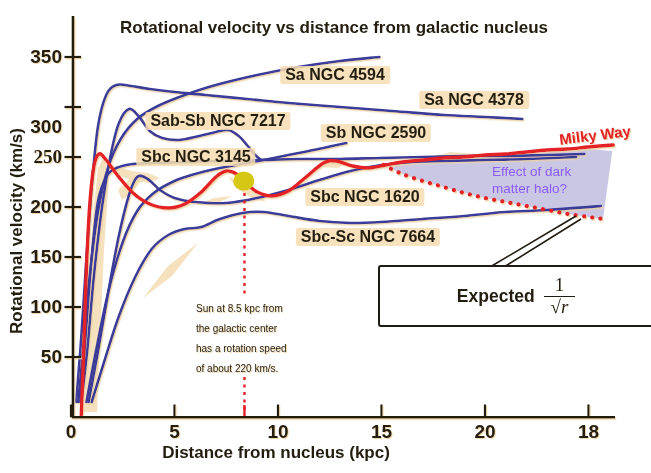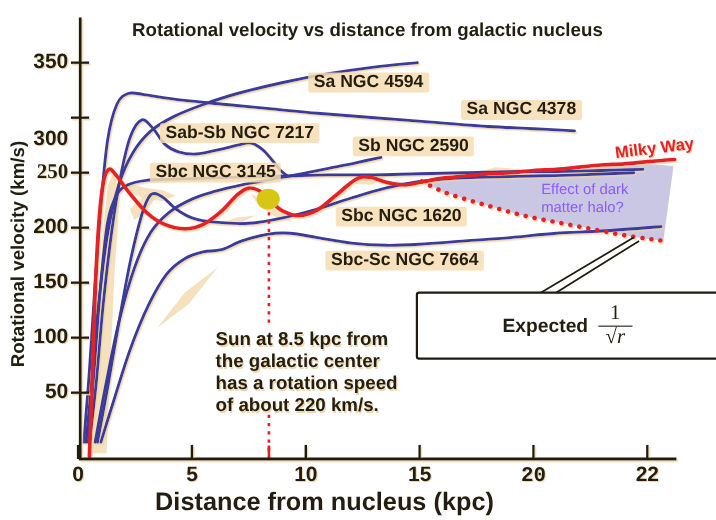--- a/index.html
+++ b/index.html
@@ -4,29 +4,29 @@
 <style>
   html,body{margin:0;padding:0;background:#ffffff;}
   .figure{position:relative;width:651px;height:473px;background:#ffffff;overflow:hidden;
           font-family:"Liberation Sans",sans-serif;color:#241e10;}
   .figure *{box-sizing:border-box;}
   svg#chart{position:absolute;left:0;top:0;width:651px;height:473px;}
   .title{position:absolute;left:334px;top:18px;transform:translateX(-50%);white-space:nowrap;
          font-size:17px;font-weight:bold;}
   .ylab{position:absolute;left:-93px;top:221px;width:220px;text-align:center;
         transform:rotate(-90deg);font-size:17px;font-weight:bold;}
-  .xlab{position:absolute;left:295px;top:443px;transform:translateX(-50%);white-space:nowrap;
-        font-size:23px;font-weight:bold;}
+  .xlab{position:absolute;left:276px;top:443px;transform:translateX(-50%);white-space:nowrap;
+        font-size:17px;font-weight:bold;}
   .curve-label{position:absolute;transform:translate(-50%,-50%);white-space:nowrap;
         font-size:16px;font-weight:bold;background:rgba(246,221,178,0.85);padding:0 5px;border-radius:2px;}
   .xtick{position:absolute;transform:translateX(-50%);font-size:19px;font-weight:bold;
         text-shadow:1px 1px 0 #f0d8ac;}
   .ytick{position:absolute;transform:translate(-100%,-50%);font-size:19px;font-weight:bold;
         text-shadow:1px 1px 0 #f0d8ac;}
-  .sun-note{position:absolute;left:196px;top:299px;font-size:17px;font-weight:bold;
+  .sun-note{position:absolute;left:196px;top:299px;font-size:10px;font-weight:normal;
         line-height:20px;white-space:pre-line;text-shadow:1px 1px 0 #f0d8ac;}
   .dm-note{position:absolute;left:492px;top:164px;font-size:13.5px;line-height:16.5px;
         white-space:pre-line;color:#8b5cf6;}
   .mw-label{position:absolute;left:595px;top:135px;transform:translate(-50%,-50%) rotate(-7deg);
         white-space:nowrap;font-size:15px;font-weight:bold;color:#e42127;text-shadow:1px 1px 0 #f0d8ac;}
   .exp-box{position:absolute;left:378px;top:265px;width:276px;height:62px;background:#ffffff;
         border:2px solid #1f1a12;border-radius:3px;display:flex;align-items:center;
         justify-content:center;gap:9px;font-size:17.5px;font-weight:600;z-index:5;}
   .frac{display:inline-flex;flex-direction:column;align-items:center;
         font-family:"Liberation Serif",serif;font-weight:normal;font-size:19px;line-height:1.05;}
@@ -96,22 +96,22 @@
       <div class="curve-label" style="left: 474px; top: 100px;">Sa NGC 4378</div>
       <div class="curve-label" style="left: 218px; top: 121px;">Sab-Sb NGC 7217</div>
       <div class="curve-label" style="left: 196px; top: 157px;">Sbc NGC 3145</div>
       <div class="curve-label" style="left: 376px; top: 133px;">Sb NGC 2590</div>
       <div class="curve-label" style="left: 365px; top: 197px;">Sbc NGC 1620</div>
       <div class="curve-label" style="left: 368px; top: 237px;">Sbc-Sc NGC 7664</div>
       <div class="xtick" style="left: 71px; top: 421px;">0</div>
       <div class="xtick" style="left: 174.5px; top: 421px;">5</div>
       <div class="xtick" style="left: 278px; top: 421px;">10</div>
       <div class="xtick" style="left: 381.5px; top: 421px;">15</div>
-      <div class="xtick" style="left: 485px; top: 421px; font-family: Liberation Mono, monospace;">20</div>
-      <div class="xtick" style="left: 588.5px; top: 421px;">22</div>
+      <div class="xtick" style="left: 485px; top: 421px;">20</div>
+      <div class="xtick" style="left: 588.5px; top: 421px;">18</div>
       <div class="ytick" style="left: 62px; top: 357px;">50</div>
       <div class="ytick" style="left: 62px; top: 307px;">100</div>
       <div class="ytick" style="left: 62px; top: 257px;">150</div>
       <div class="ytick" style="left: 62px; top: 207px;">200</div>
       <div class="ytick" style="left: 62px; top: 157px; font-family: Liberation Serif, serif;">250</div>
       <div class="ytick" style="left: 62px; top: 107px; margin-top: 20px;">300</div>
       <div class="ytick" style="left: 62px; top: 57px;">350</div>
     </div>
   <div class="sun-note">Sun at 8.5 kpc from
 the galactic center

